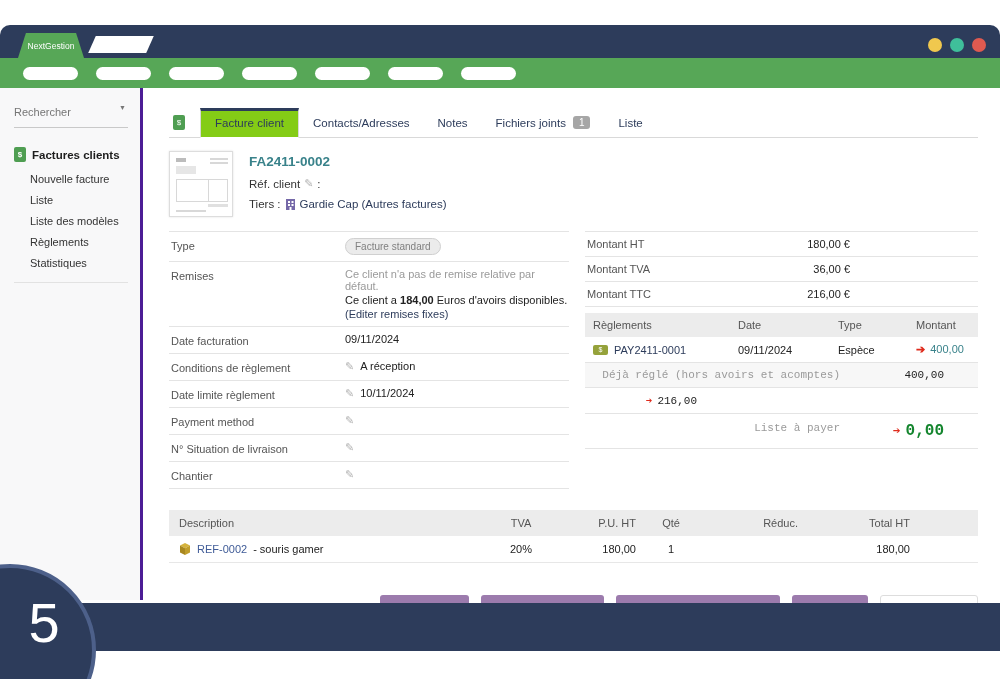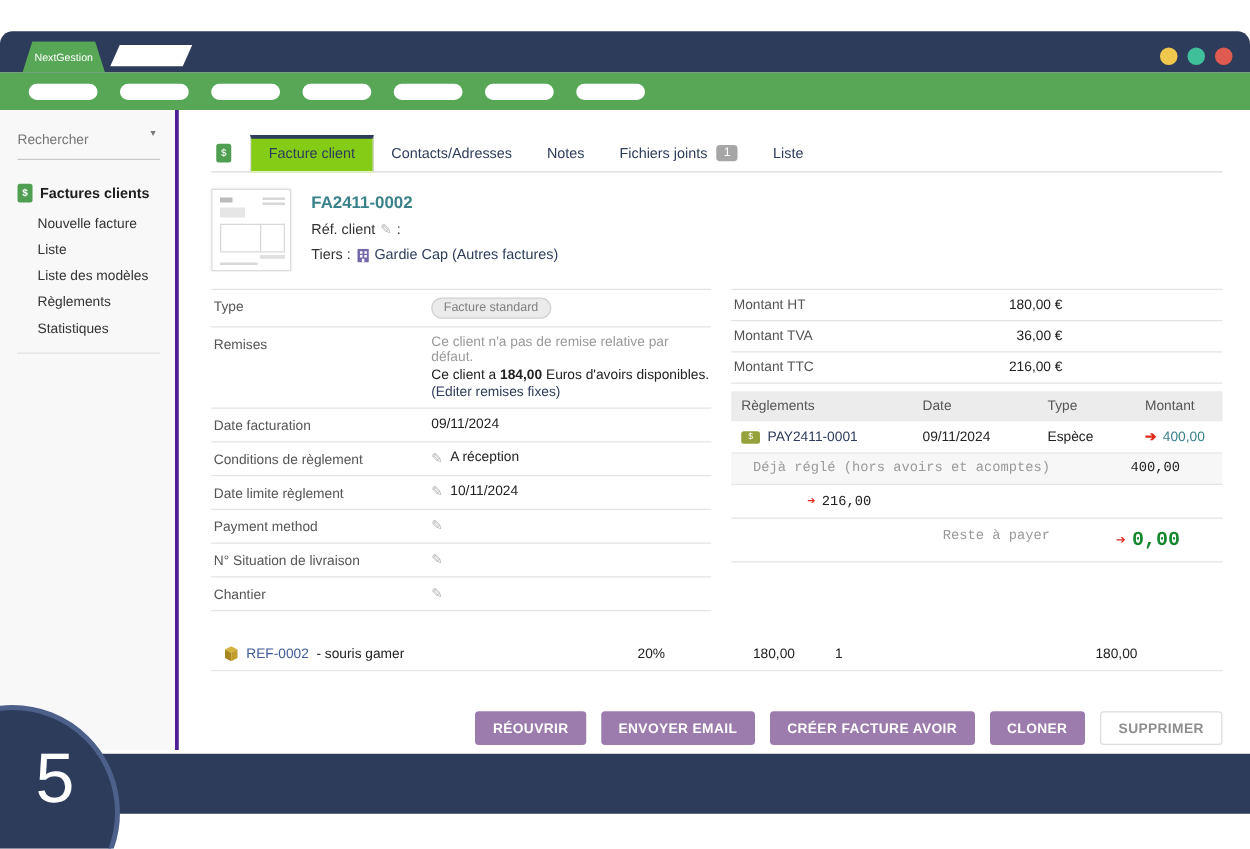--- a/index.html
+++ b/index.html
@@ -328,28 +328,37 @@
             <span class="c-amt"><span class="arrow">➔</span><span class="teal">400,00</span></span>
           </div>
           <div class="pay-sum shaded">
             <span class="lbl">Déjà réglé (hors avoirs et acomptes)</span>
             <span class="amt">400,00</span>
           </div>
           <div class="pay-sum">
             <span class="amt"><span class="arrow">➔</span><span>216,00</span></span>
           </div>
           <div class="pay-sum reste">
-            <span class="lbl">Reste à payer</span>
+            <span class="lbl">Liste à payer</span>
             <span class="amt"><span class="arrow" style="font-size:13px">➔</span><span class="reste-val">0,00</span></span>
           </div>
         </div>
       </div>
     </div>
 
     <div class="lines-table">
+      <div class="line-head">
+        <span class="l-desc">Description</span>
+        <span class="l-tva">TVA</span>
+        <span class="l-pu">P.U. HT</span>
+        <span class="l-qty">Qté</span>
+        <span class="l-red">Réduc.</span>
+        <span class="l-tot">Total HT</span>
+        <span class="l-pad"></span>
+      </div>
       <div class="line-row">
         <span class="l-desc">
           <svg width="12" height="12" viewBox="0 0 12 12">
             <path d="M6 0 11 2.6 6 5.2 1 2.6Z" fill="#d4b23c"></path>
             <path d="M1 2.6 6 5.2V12L1 9.4Z" fill="#a8871f"></path>
             <path d="M11 2.6 6 5.2V12l5-2.6Z" fill="#c09d2b"></path>
           </svg>
           <span class="ref-link">REF-0002</span>
           <span> - souris gamer</span>
         </span>

